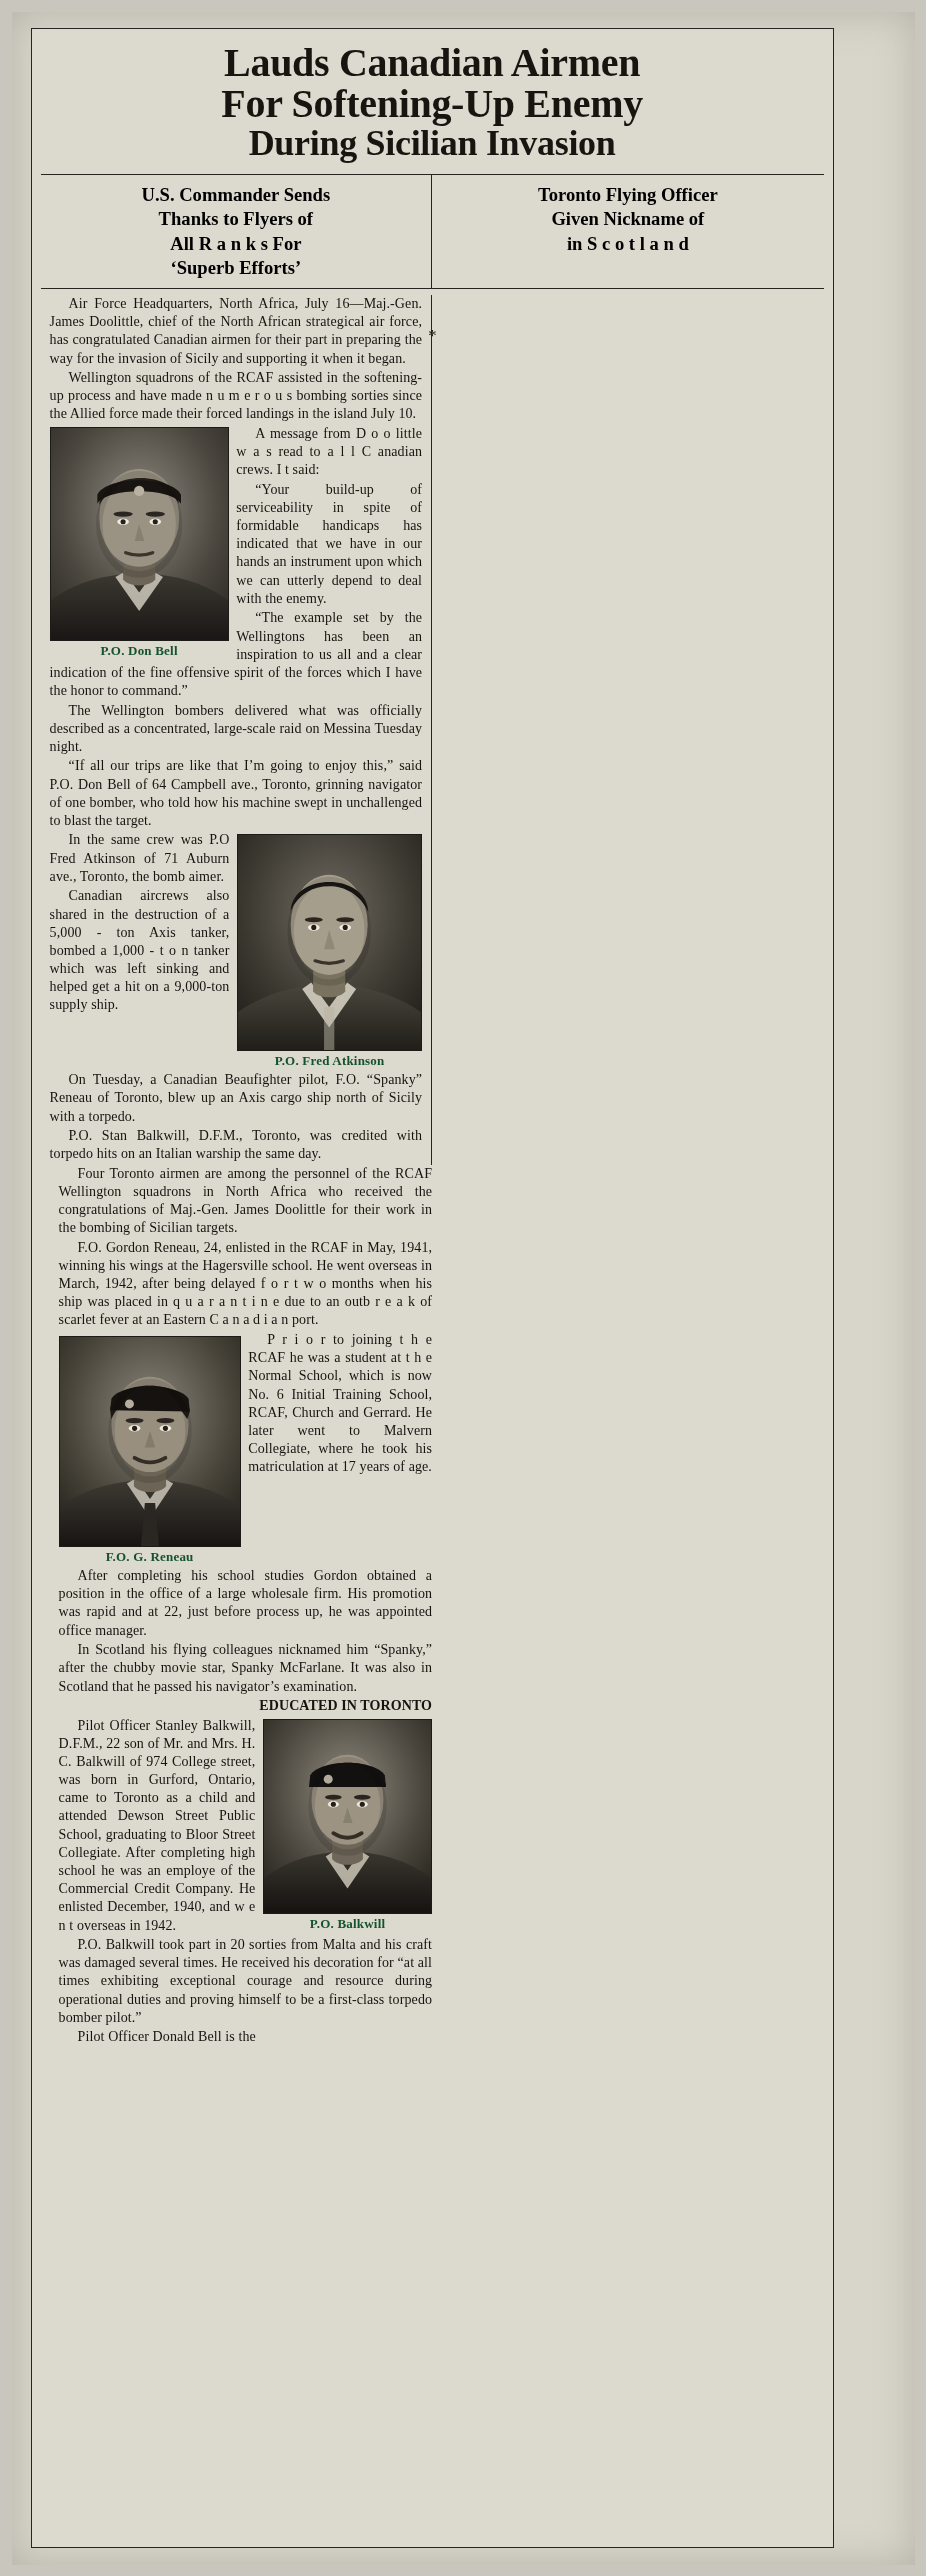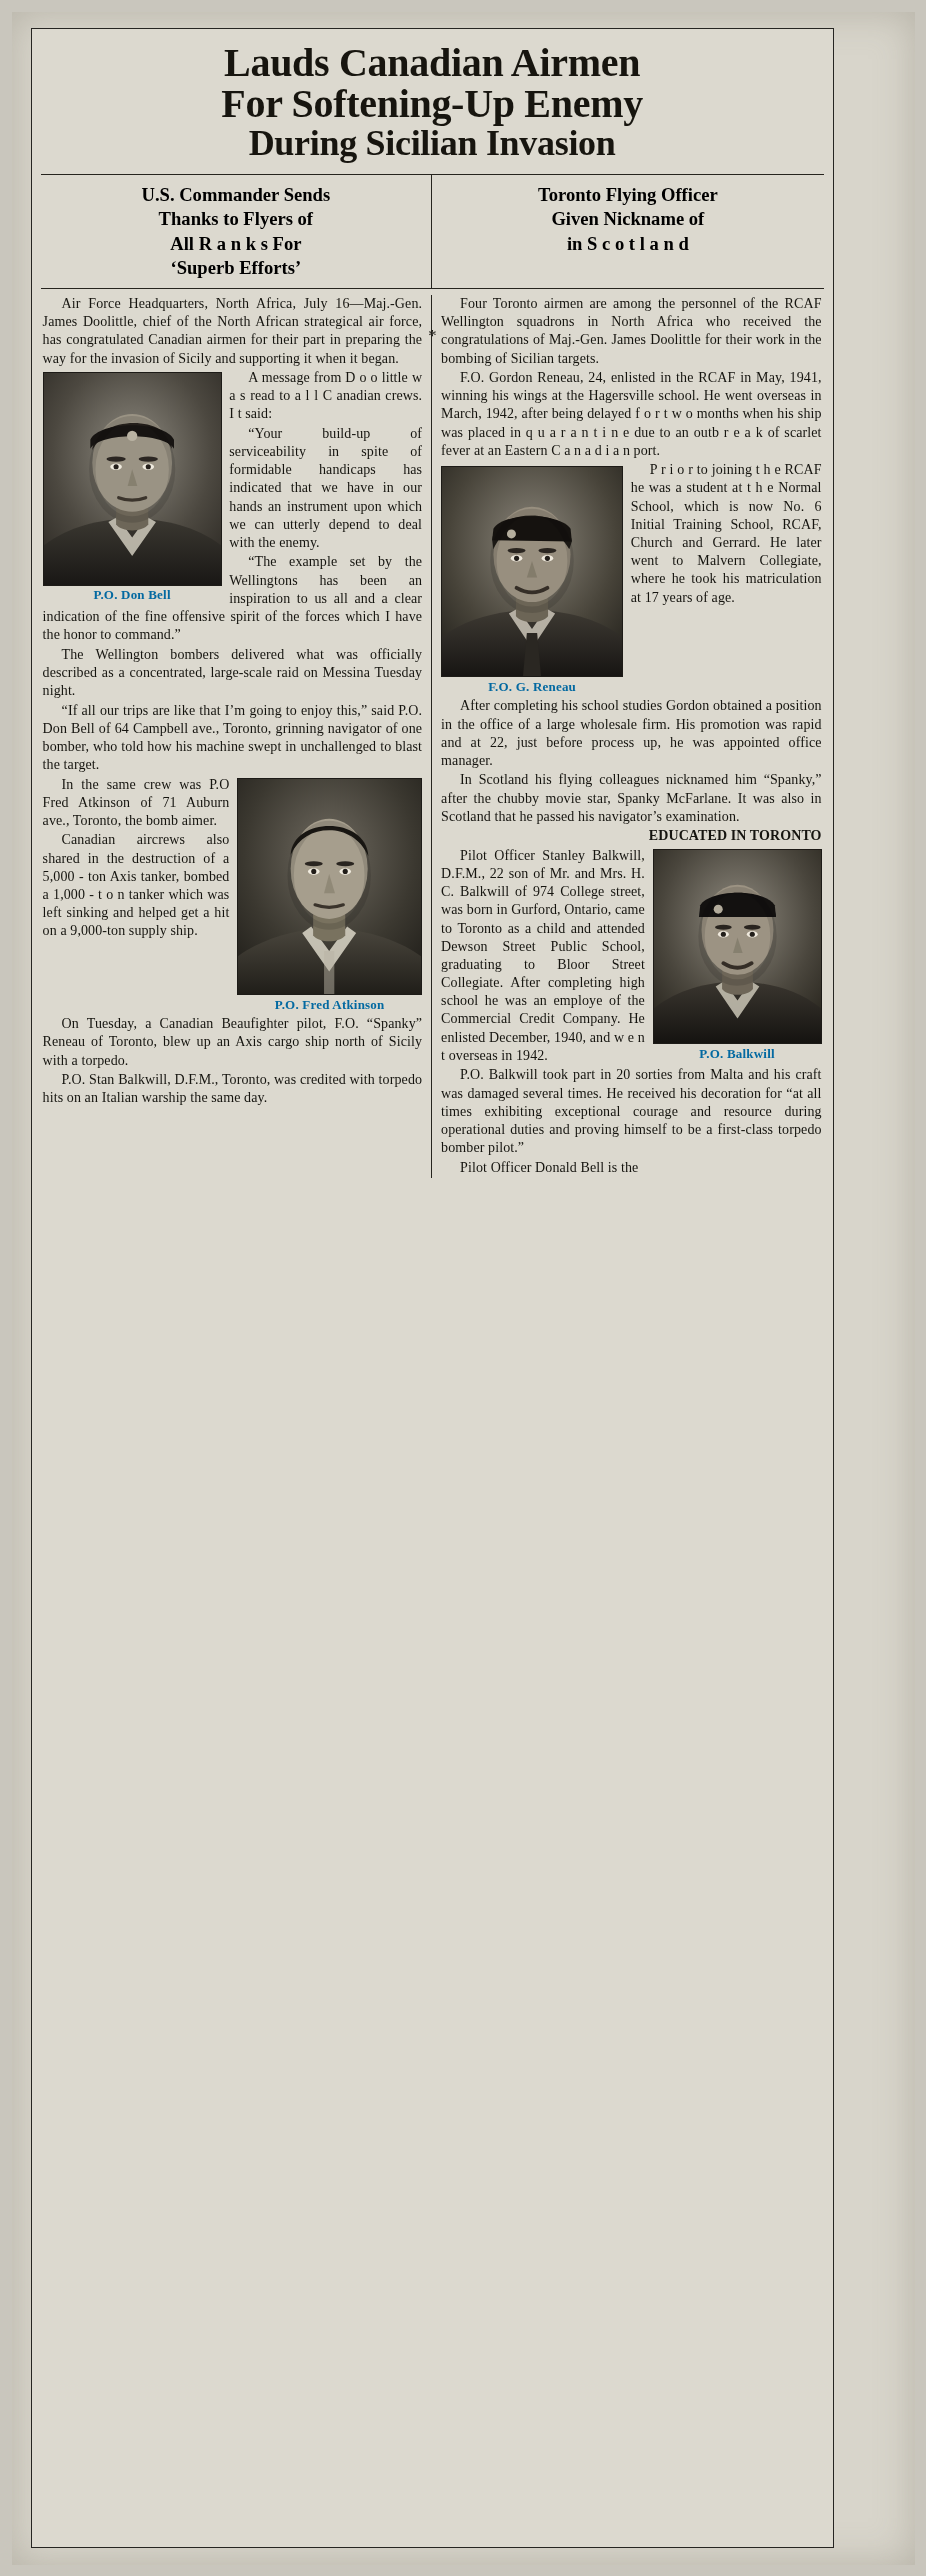--- a/index.html
+++ b/index.html
@@ -74,22 +74,23 @@
     line-height: 1.30;
     color: #000000;
   }
   .subhead.left {
     border-right: 1.9px solid #26241e;
   }
   .subhead div { white-space: nowrap; }
   
   .cols {
     display: flex;
-    margin: 0 11px;
+    margin: 0 18px;
     padding-top: 6.4px;
+    flex-direction: column;
   }
   .col {
     width: 50%;
     box-sizing: border-box;
     font-size: 14px;
     line-height: 1.30;
     color: #15140f;
     text-align: justify;
     hyphens: none;
   }
@@ -127,21 +128,21 @@
     border: 0.6px solid #1d1b17;
     position: relative;
     overflow: hidden;
   }
   .caption {
     text-align: center;
     font-weight: bold;
     font-size: 13px;
     padding-top: 1.9px;
     letter-spacing: 0.2px;
-    color: #0369a1;
+    color: #14532d;
   }
   
   .portrait {
     width: 100%; height: 100%;
     display: block;
   }
   .clearfix::after {
     content: "";
     display: block;
     clear: both;
@@ -187,20 +188,21 @@
           <div>in  S c o t l a n d</div>
         </div>
       </div>
 
       <div class="cols">
 
         <div class="col left">
 
           <p>Air Force Headquarters, North Africa, July 16—Maj.-Gen. James Doolittle, chief of the North African strategical air force, has congratulated Canadian airmen for their part in preparing the way for the invasion of Sicily and supporting it when it began.</p>
 
+          <p>Wellington squadrons of the RCAF assisted in the softening-up process and have made n u m e r o u s bombing sorties since the Allied force made their forced landings in the island July 10.</p>
 
           <div class="photo-block">
             <div class="photo" style="width:177px;height:212px;">
               <svg class="portrait" viewBox="0 0 275 330" preserveAspectRatio="none">
                 <defs>
                   <radialGradient id="bg1" cx="50%" cy="38%" r="75%">
                     <stop offset="0%" stop-color="#8e8a80"></stop>
                     <stop offset="60%" stop-color="#4c4840"></stop>
                     <stop offset="100%" stop-color="#2a2722"></stop>
                   </radialGradient>

